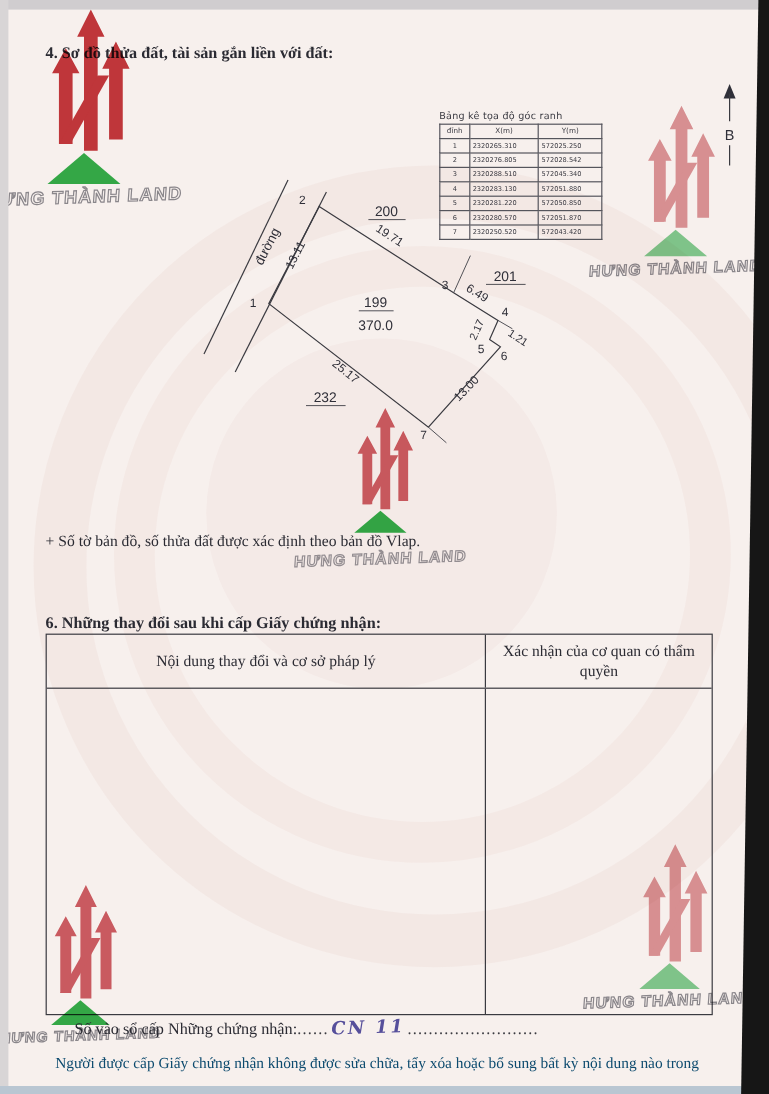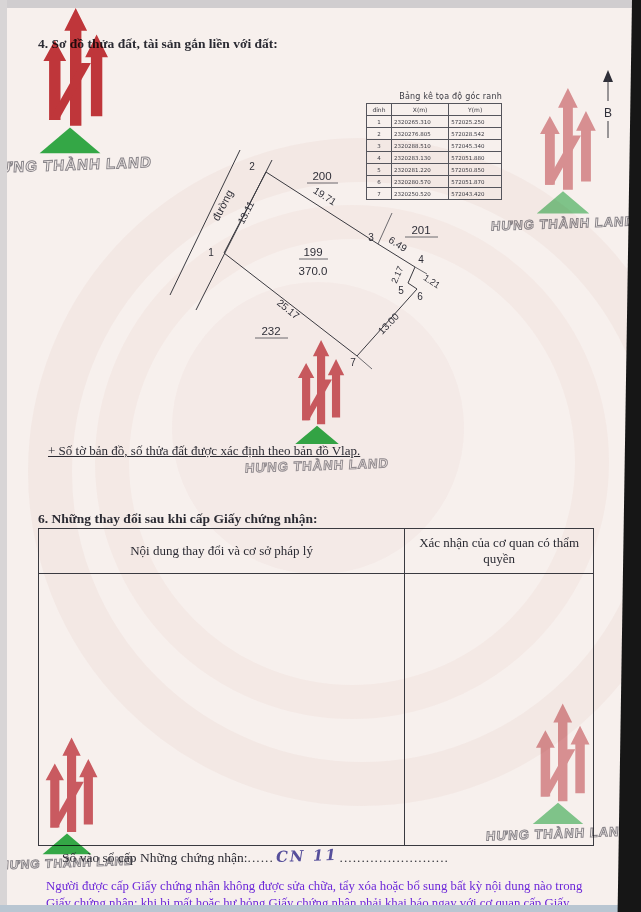--- a/index.html
+++ b/index.html
@@ -21,26 +21,26 @@
   .logo svg{display:block;width:100%;height:100%;}
   .logo-text{position:absolute;left:50%;transform:translateX(-50%) skewX(-6deg) rotate(-2deg);
              white-space:nowrap;font-family:"Liberation Sans",sans-serif;font-weight:bold;
              color:#fff;-webkit-text-stroke:1px #8f8f96;letter-spacing:1px;}
   .arr-strong{fill:#c5393e;} .arr-mid{fill:#d06067;} .arr-faded{fill:#de989c;}
   .tri-strong{fill:#35b24b;} .tri-faded{fill:#83cf93;}
   
   .t4{position:absolute;left:38px;top:36px;font-size:13.5px;font-weight:bold;z-index:2;}
   .s5{position:absolute;left:38px;top:442px;width:556px;z-index:2;font-size:13px;line-height:17.5px;}
   .s5 .h{font-weight:bold;font-size:13.5px;}
-  .s5 .note{margin-left:10px;text-decoration:underline;}
+  .s5 .note{margin-left:0;}
   .t6{position:absolute;left:38px;top:511px;font-size:13.5px;font-weight:bold;z-index:2;}
   
   .ctab{position:absolute;left:366px;top:92px;width:136px;z-index:2;
         font-family:"DejaVu Sans",sans-serif;color:#3a3a42;}
-  .ctab .ct-title{font-size:8px;text-align:right;margin-bottom:2px;letter-spacing:.2px;}
+  .ctab .ct-title{font-size:8px;text-align:left;margin-bottom:2px;letter-spacing:.2px;}
   .ctab table{border-collapse:collapse;width:100%;}
   .ctab th,.ctab td{border:0.8px solid #55555c;font-size:5.5px;font-weight:normal;
         padding:1px 2px;text-align:center;height:9px;}
   .ctab th{font-size:6px;}
   .ctab td.num{text-align:left;}
   
   .diagram{position:absolute;left:0;top:0;z-index:2;pointer-events:none;}
   .diagram text{font-family:"Liberation Sans",sans-serif;fill:#2f2f38;}
   .diagram .ln{stroke:#3a3a40;stroke-width:1;fill:none;}
   .diagram .thin{stroke:#4a4a50;stroke-width:0.8;fill:none;}
@@ -52,21 +52,21 @@
   .c1{width:68%;display:flex;align-items:center;justify-content:center;font-size:13px;text-align:center;}
   .c2{width:32%;border-left:1.2px solid #3a3a40;display:flex;align-items:center;justify-content:center;
       font-size:13px;text-align:center;padding:0 8px;line-height:16px;}
   
   .entry{position:absolute;left:62px;top:848px;z-index:7;font-size:13.5px;white-space:nowrap;}
   .entry .dots{letter-spacing:1px;color:#3a3a40;}
   .entry .hand{font-family:"DejaVu Serif",serif;font-style:italic;font-size:15px;color:#564f9b;
                display:inline-block;transform:rotate(-2deg) translateY(-1px);letter-spacing:2px;
                font-weight:bold;margin:0 2px;}
   .foot{position:absolute;left:46px;top:878px;width:560px;z-index:2;font-size:12.8px;line-height:17px;
-        color:#6d28d9;}
+        color:#0c4a6e;}
 </style>
 </head>
 <body>
 
 <div class="page">
 
   <div class="ring r1"></div>
   <div class="ring r2"></div>
   <div class="ring r3"></div>
 
@@ -181,21 +181,20 @@
       <div class="c2"></div>
     </div>
   </div>
 
   <div class="entry">
     <span>Số vào sổ cấp Những chứng nhận:</span><span class="dots">......</span><span class="hand">CN 11</span><span class="dots">.........................</span>
   </div>
 
   <div class="foot">
     <div>Người được cấp Giấy chứng nhận không được sửa chữa, tẩy xóa hoặc bổ sung bất kỳ nội dung nào trong</div>
-    <div>Giấy chứng nhận; khi bị mất hoặc hư hỏng Giấy chứng nhận phải khai báo ngay với cơ quan cấp Giấy.</div>
   </div>
 
   <div class="logo" style="left:22px;top:6px;width:96px;height:152px;">
     <svg viewBox="0 0 100 160">
       <polygon class="arr-strong" points="34,36 46,58 40,58 40,120 28,120 28,58 22,58"></polygon>
       <polygon class="arr-strong" points="56,2 68,26 62,26 62,126 50,126 50,26 44,26"></polygon>
       <polygon class="arr-strong" points="78,30 90,54 84,54 84,116 72,116 72,54 66,54"></polygon>
       <polygon class="arr-strong" points="28,120 62,60 72,60 38,120"></polygon>
       <polygon class="tri-strong" points="50,128 82,155 18,155"></polygon>
     </svg>

